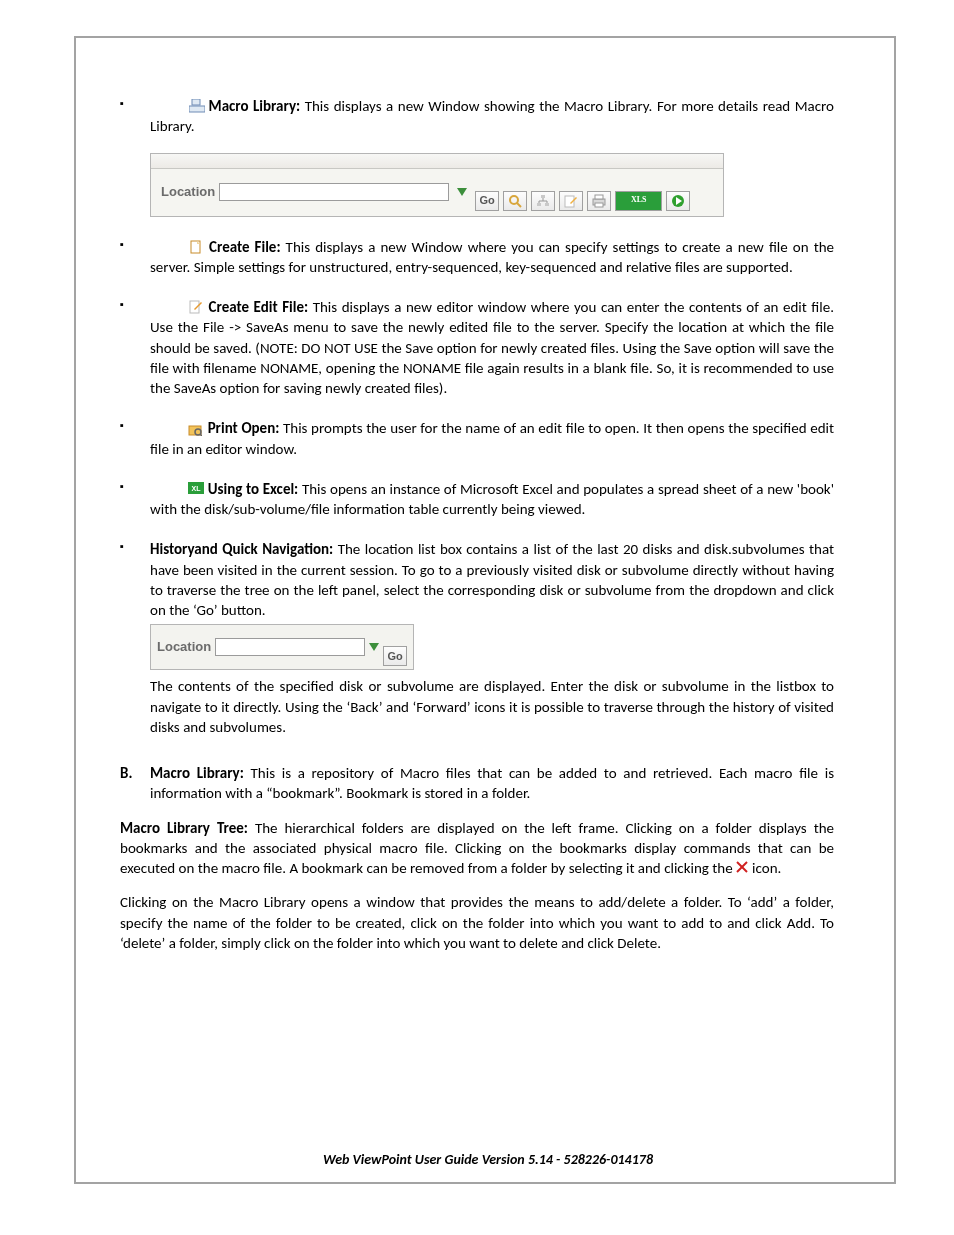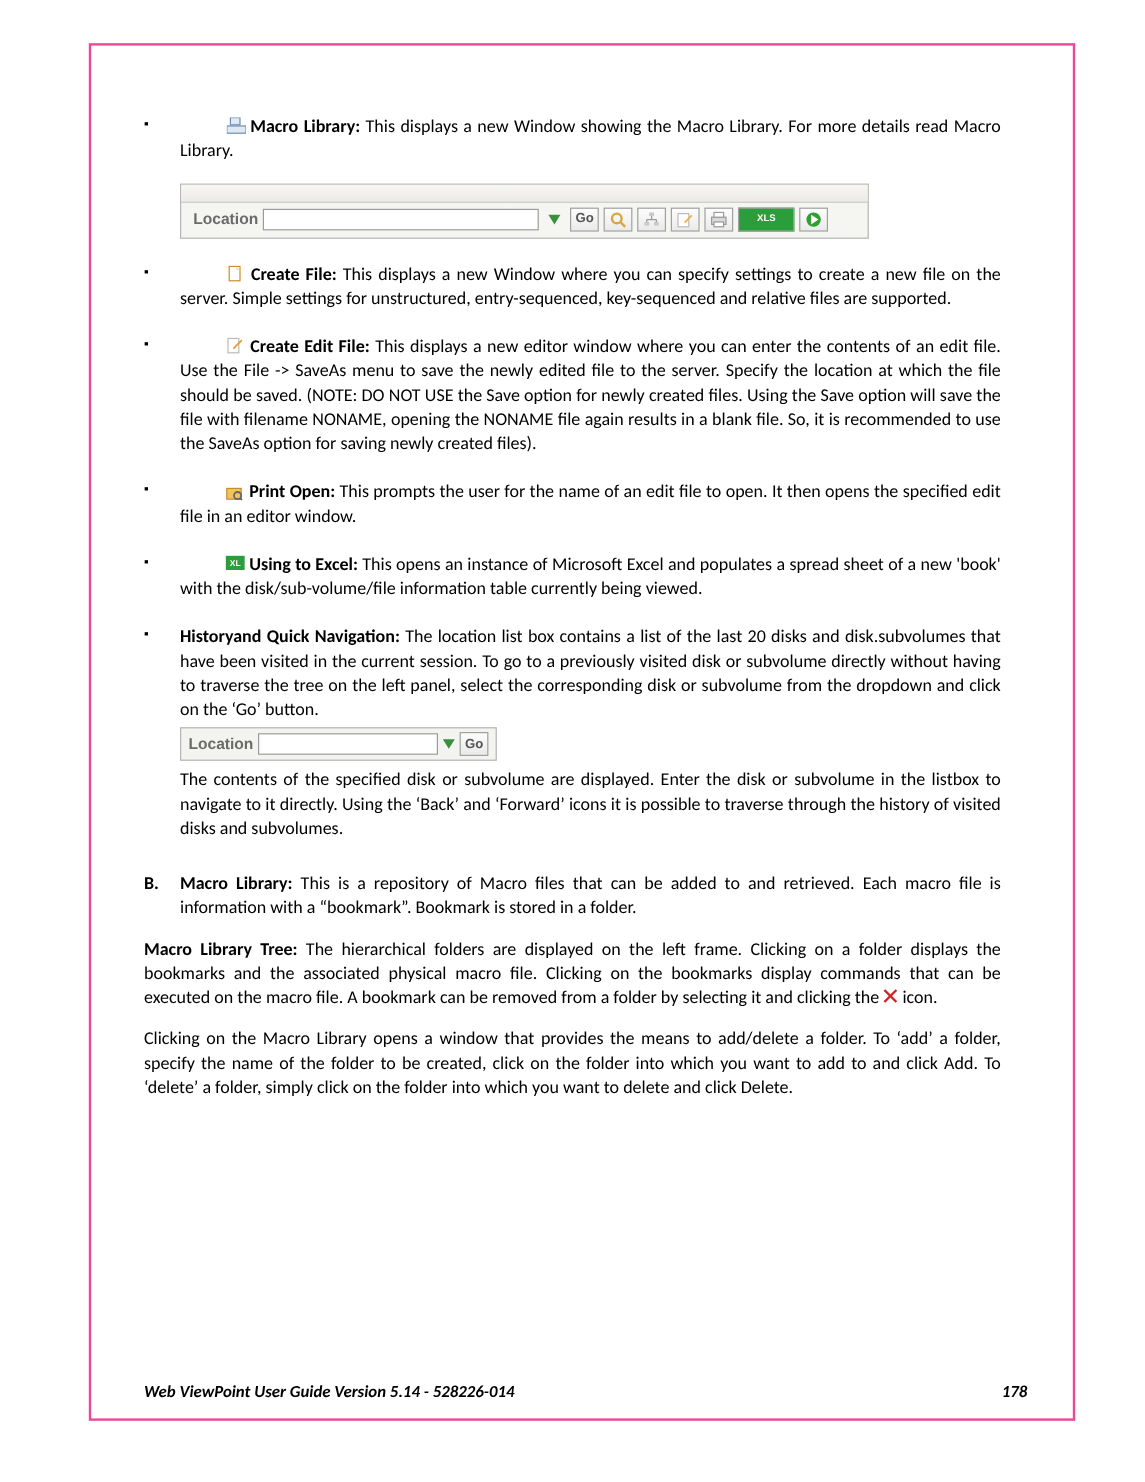--- a/index.html
+++ b/index.html
@@ -7,21 +7,21 @@
     width:954px;height:1235px;
     box-sizing:border-box;
     position:relative;
     font-family:Calibri,"Segoe UI",Arial,sans-serif;
     color:#000;
   }
   .frame{
     position:absolute;
     left:74px;top:36px;
     width:822px;height:1148px;
-    border:2px solid #ec4899;
+    border:2px solid #a3a3a3;
     box-sizing:border-box;
     padding:58px 60px 20px 44px;
   }
   .content{
     width:100%;
     font-size:15px;
     line-height:1.35;
   }
   ul.square{list-style:none;padding:0;margin:0;}
   ul.square>li{
@@ -76,36 +76,37 @@
     box-sizing:border-box;
   }
   .tb-btn{
     height:20px;min-width:24px;
     border:1px solid #a0a0a0;
     background:linear-gradient(#fdfdfd,#eaeaea);
     display:flex;align-items:center;justify-content:center;
     font-family:Verdana,Arial,sans-serif;
     font-weight:700;font-size:11px;color:#555;
     box-sizing:border-box;
+    margin-top:18px;
   }
   .tb-dd{
     width:18px;height:18px;
     display:flex;align-items:center;justify-content:center;
   }
   .sec-b{
     display:flex;
     text-align:justify;
     margin:26px 0 14px 0;
   }
   .sec-b-label{width:30px;flex:0 0 30px;font-weight:700;}
   .para{text-align:justify;margin:0 0 14px 0;}
   .footer{
     position:absolute;
     left:44px;right:38px;bottom:14px;
-    display:flex;justify-content:space-between;
+    display:flex;justify-content:center;
     font-weight:700;font-style:italic;
     font-size:14px;
   }
   .loc-small{
     display:inline-flex;align-items:center;
     border:1px solid #b5b5b5;
     background:#f3f3ef;
     padding:3px 6px;
     margin:4px 0 6px 0;
   }
@@ -164,21 +165,21 @@
                     <polygon points="6,9 12,3 13,4 7,10" fill="#f0b040"></polygon>
                   </svg>
               </span>
               <span class="tb-btn">
                 <svg width="16" height="14">
                     <rect x="2" y="5" width="12" height="6" fill="#d9d9d9" stroke="#999"></rect>
                     <rect x="4" y="1" width="8" height="4" fill="#fff" stroke="#999"></rect>
                     <rect x="4" y="9" width="8" height="4" fill="#fff" stroke="#999"></rect>
                   </svg>
               </span>
-              <span class="tb-btn" style="background:#2a9e3a;color:#fff;font-size:8px;width:47px;">XLS</span>
+              <span class="tb-btn" style="background:#2a9e3a;color:#fff;font-size:8px;width:47px;font-family:Liberation Serif, serif;">XLS</span>
               <span class="tb-btn">
                 <svg width="16" height="16">
                     <circle cx="8" cy="8" r="6" fill="#2fa02f"></circle>
                     <polygon points="6,4 6,12 12,8" fill="#fff"></polygon>
                   </svg>
               </span>
             </div>
           </div>
         </li>
 

